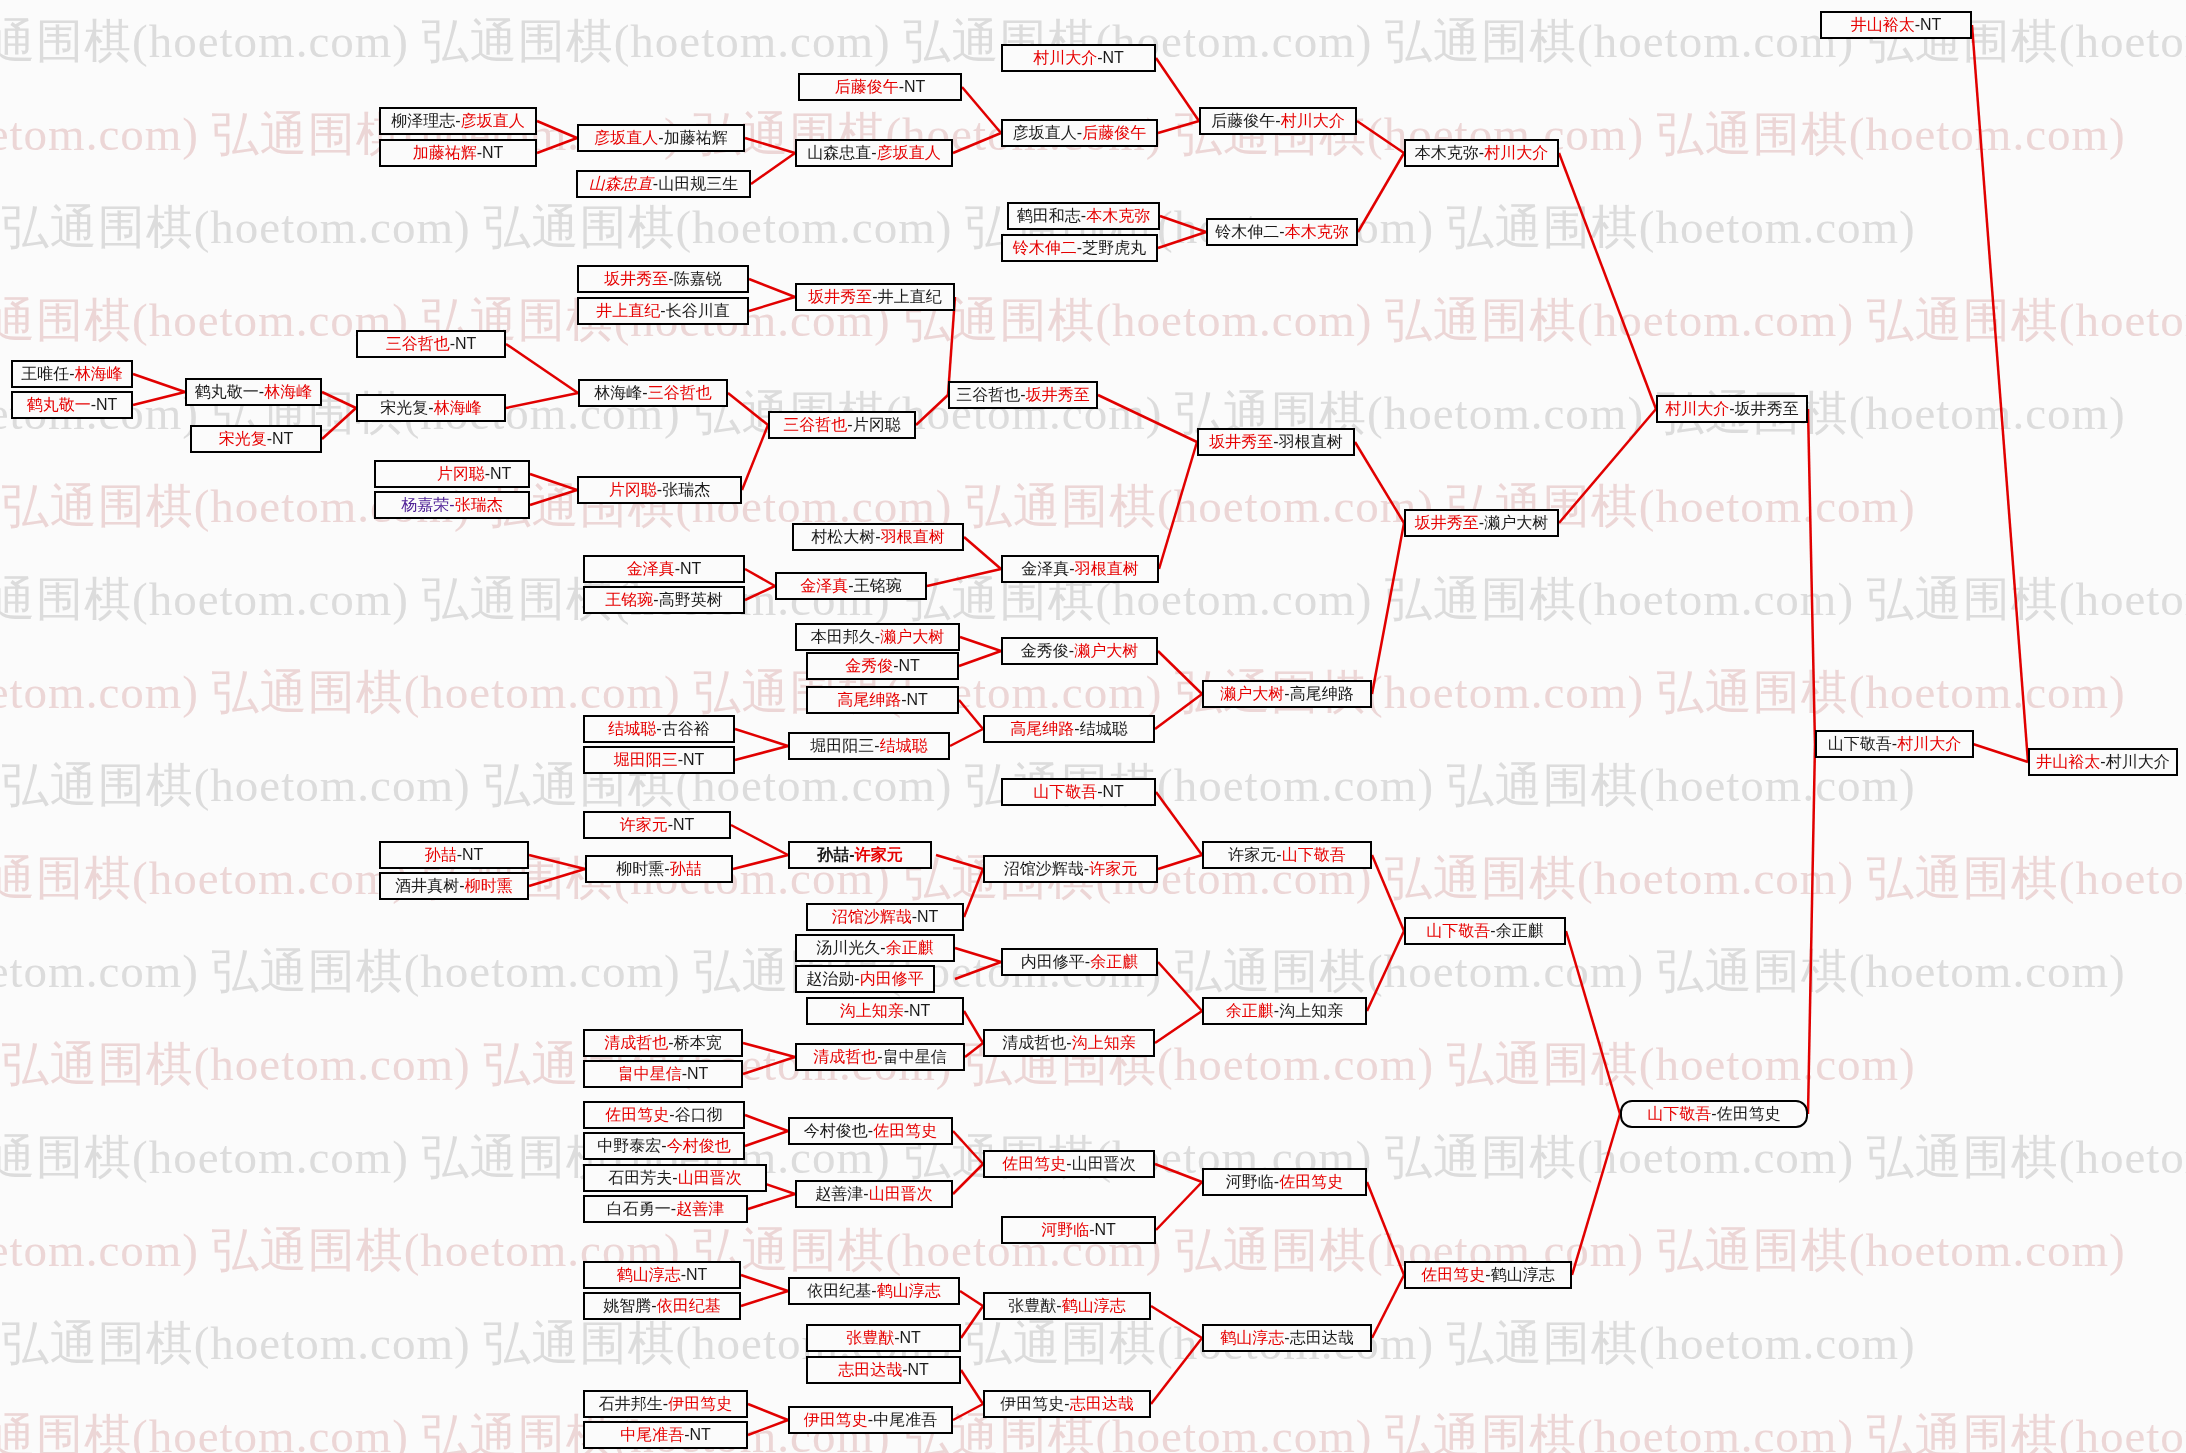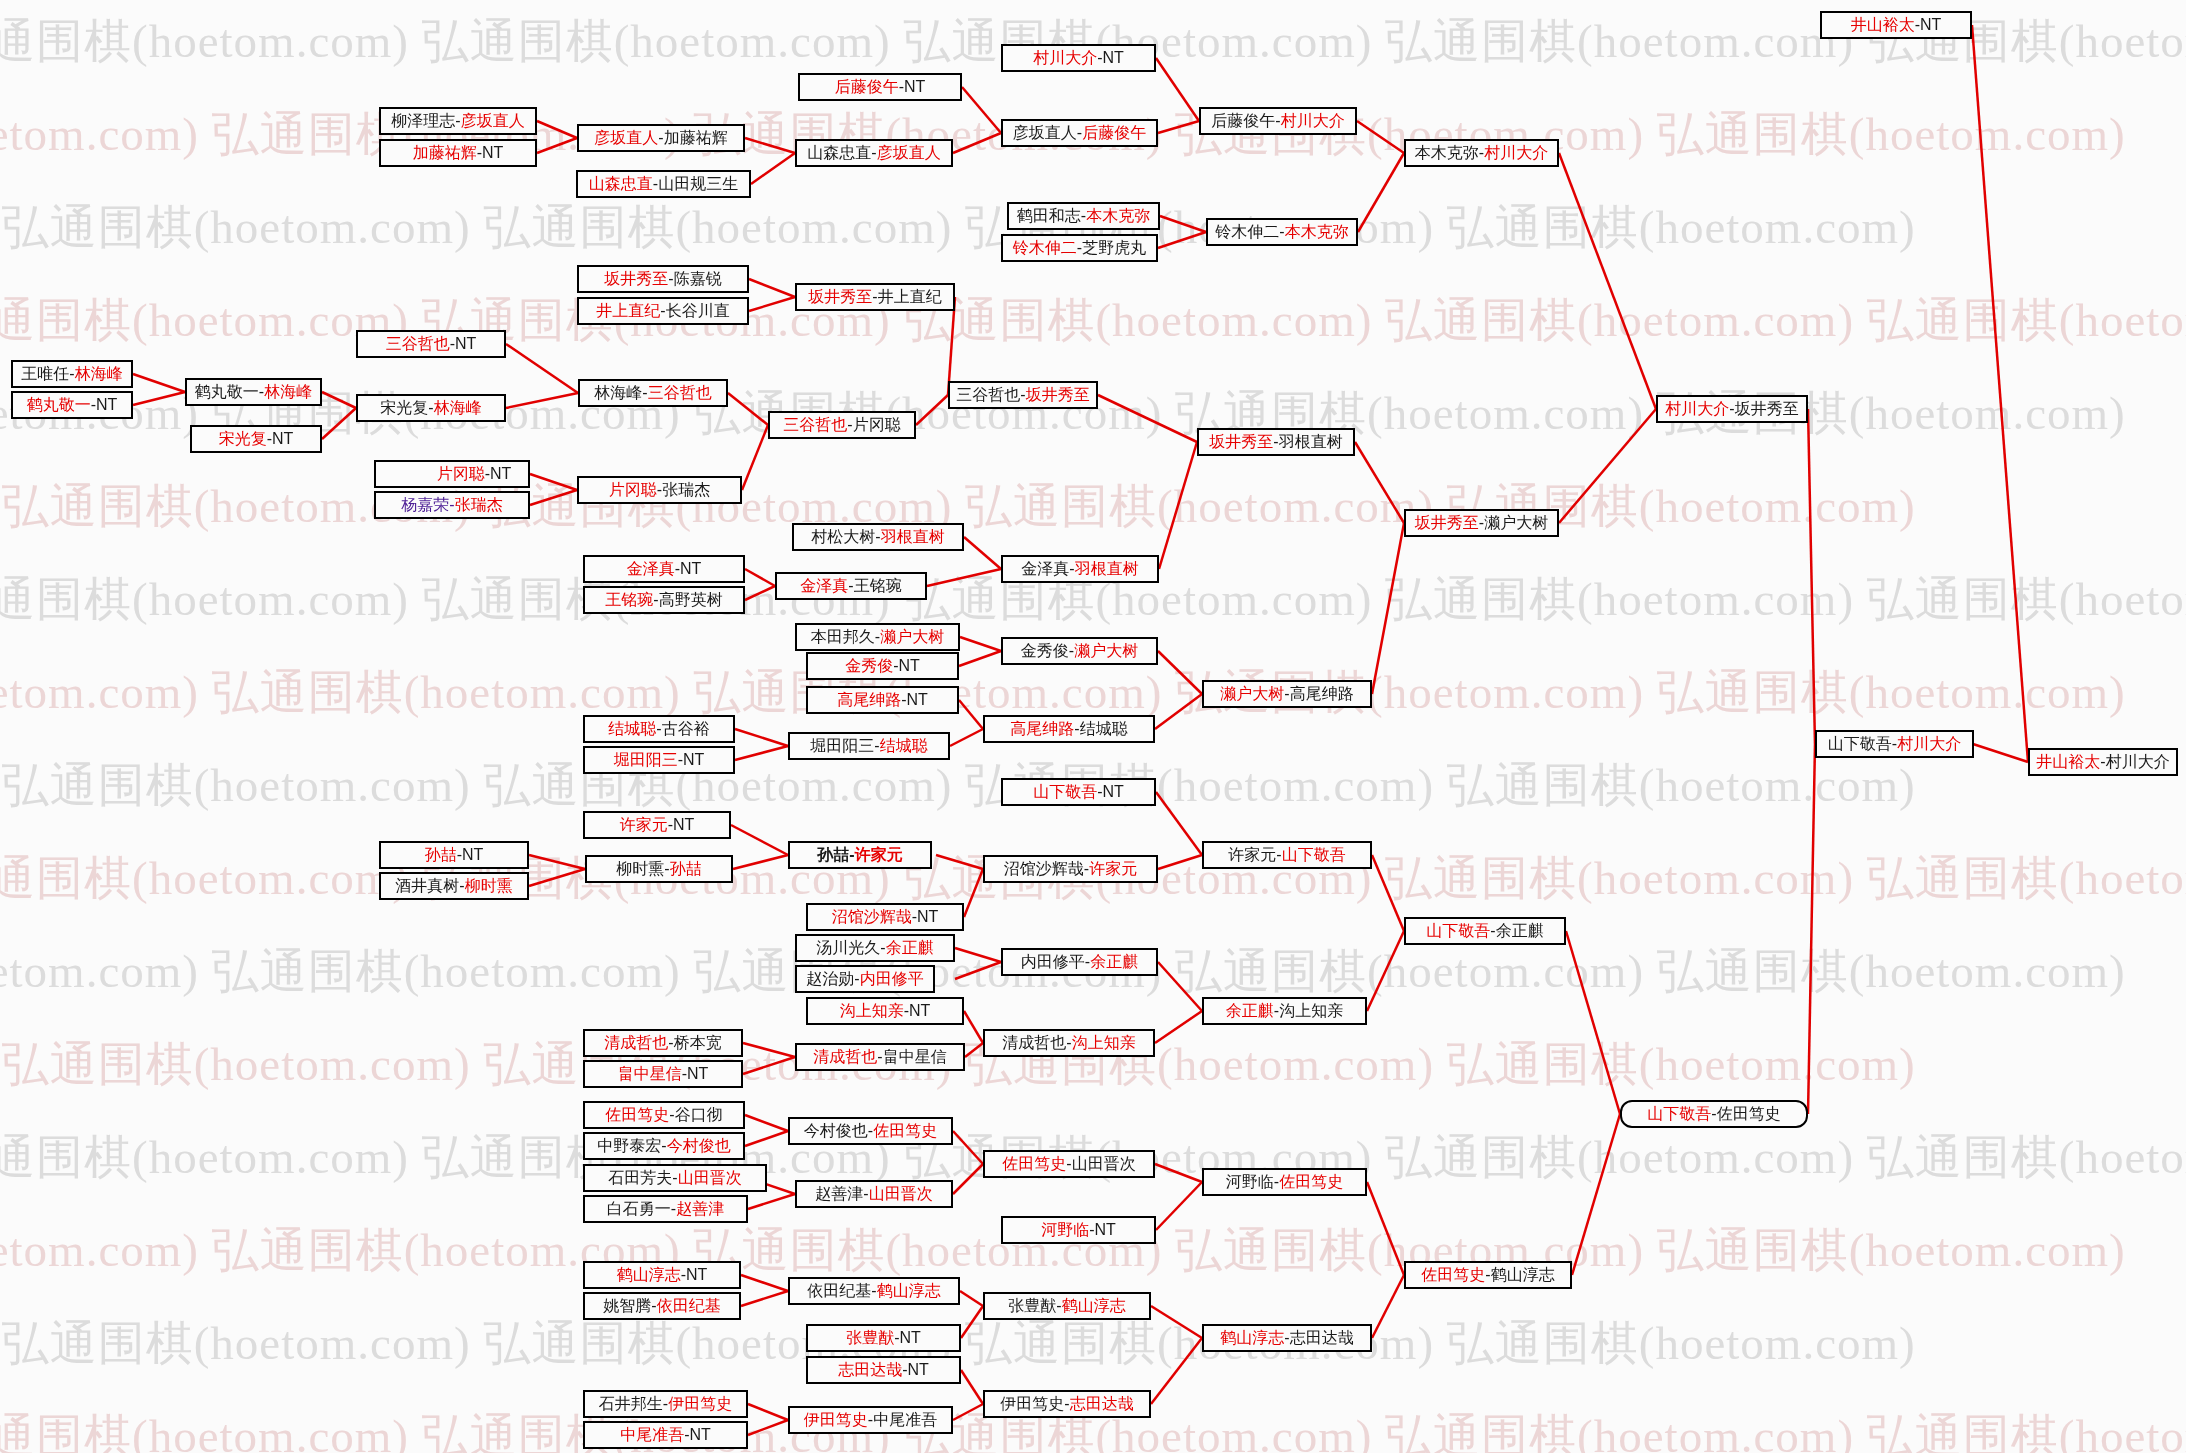--- a/index.html
+++ b/index.html
@@ -130,21 +130,21 @@
   <div id="box-layer">
       <div class="box" style="left: 11px; top: 360px; width: 122px; border-color: rgb(0, 0, 0);"><span class="k" style="color: rgb(26, 26, 26);">王唯任-</span><span class="r" style="color: rgb(230, 0, 0);">林海峰</span></div>
       <div class="box" style="left: 11px; top: 391px; width: 122px; border-color: rgb(0, 0, 0);"><span class="r" style="color: rgb(230, 0, 0);">鹤丸敬一</span><span class="k" style="color: rgb(26, 26, 26);">-NT</span></div>
       <div class="box" style="left: 185px; top: 378px; width: 137px; border-color: rgb(0, 0, 0);"><span class="k" style="color: rgb(26, 26, 26);">鹤丸敬一-</span><span class="r" style="color: rgb(230, 0, 0);">林海峰</span></div>
       <div class="box" style="left: 190px; top: 425px; width: 132px; border-color: rgb(0, 0, 0);"><span class="r" style="color: rgb(230, 0, 0);">宋光复</span><span class="k" style="color: rgb(26, 26, 26);">-NT</span></div>
       <div class="box" style="left: 356px; top: 330px; width: 150px; border-color: rgb(0, 0, 0);"><span class="r" style="color: rgb(230, 0, 0);">三谷哲也</span><span class="k" style="color: rgb(26, 26, 26);">-NT</span></div>
       <div class="box" style="left: 356px; top: 394px; width: 150px; border-color: rgb(0, 0, 0);"><span class="k" style="color: rgb(26, 26, 26);">宋光复-</span><span class="r" style="color: rgb(230, 0, 0);">林海峰</span></div>
       <div class="box" style="left: 379px; top: 107px; width: 158px; border-color: rgb(0, 0, 0);"><span class="k" style="color: rgb(26, 26, 26);">柳泽理志-</span><span class="r" style="color: rgb(230, 0, 0);">彦坂直人</span></div>
       <div class="box" style="left: 379px; top: 139px; width: 158px; border-color: rgb(0, 0, 0);"><span class="r" style="color: rgb(230, 0, 0);">加藤祐辉</span><span class="k" style="color: rgb(26, 26, 26);">-NT</span></div>
       <div class="box" style="left: 577px; top: 124px; width: 168px; border-color: rgb(0, 0, 0);"><span class="r" style="color: rgb(230, 0, 0);">彦坂直人</span><span class="k" style="color: rgb(26, 26, 26);">-加藤祐辉</span></div>
-      <div class="box" style="left: 576px; top: 170px; width: 175px; border-color: rgb(0, 0, 0);"><span class="r" style="color: rgb(230, 0, 0);">山森忠直</span><span class="k" style="color: rgb(26, 26, 26);">-山田规三生</span></div>
+      <div class="box" style="left: 576px; top: 170px; width: 175px; border-color: rgb(0, 0, 0);"><span class="r" style="color: rgb(230, 0, 0); font-style: italic;">山森忠直</span><span class="k" style="color: rgb(26, 26, 26);">-山田规三生</span></div>
       <div class="box" style="left: 798px; top: 73px; width: 164px; border-color: rgb(0, 0, 0);"><span class="r" style="color: rgb(230, 0, 0);">后藤俊午</span><span class="k" style="color: rgb(26, 26, 26);">-NT</span></div>
       <div class="box" style="left: 795px; top: 139px; width: 158px; border-color: rgb(0, 0, 0);"><span class="k" style="color: rgb(26, 26, 26);">山森忠直-</span><span class="r" style="color: rgb(230, 0, 0);">彦坂直人</span></div>
       <div class="box" style="left: 1001px; top: 44px; width: 155px; border-color: rgb(0, 0, 0);"><span class="r" style="color: rgb(230, 0, 0);">村川大介</span><span class="k" style="color: rgb(26, 26, 26);">-NT</span></div>
       <div class="box" style="left: 1001px; top: 119px; width: 157px; border-color: rgb(0, 0, 0);"><span class="k" style="color: rgb(26, 26, 26);">彦坂直人-</span><span class="r" style="color: rgb(230, 0, 0);">后藤俊午</span></div>
       <div class="box" style="left: 1199px; top: 107px; width: 158px; border-color: rgb(0, 0, 0);"><span class="k" style="color: rgb(26, 26, 26);">后藤俊午-</span><span class="r" style="color: rgb(230, 0, 0);">村川大介</span></div>
       <div class="box" style="left: 1007px; top: 202px; width: 153px; border-color: rgb(0, 0, 0);"><span class="k" style="color: rgb(26, 26, 26);">鹤田和志-</span><span class="r" style="color: rgb(230, 0, 0);">本木克弥</span></div>
       <div class="box" style="left: 1001px; top: 234px; width: 157px; border-color: rgb(0, 0, 0);"><span class="r" style="color: rgb(230, 0, 0);">铃木伸二</span><span class="k" style="color: rgb(26, 26, 26);">-芝野虎丸</span></div>
       <div class="box" style="left: 1206px; top: 218px; width: 152px; border-color: rgb(0, 0, 0);"><span class="k" style="color: rgb(26, 26, 26);">铃木伸二-</span><span class="r" style="color: rgb(230, 0, 0);">本木克弥</span></div>
       <div class="box" style="left: 1404px; top: 139px; width: 155px; border-color: rgb(0, 0, 0);"><span class="k" style="color: rgb(26, 26, 26);">本木克弥-</span><span class="r" style="color: rgb(230, 0, 0);">村川大介</span></div>
       <div class="box" style="left: 577px; top: 265px; width: 172px; border-color: rgb(0, 0, 0);"><span class="r" style="color: rgb(230, 0, 0);">坂井秀至</span><span class="k" style="color: rgb(26, 26, 26);">-陈嘉锐</span></div>

